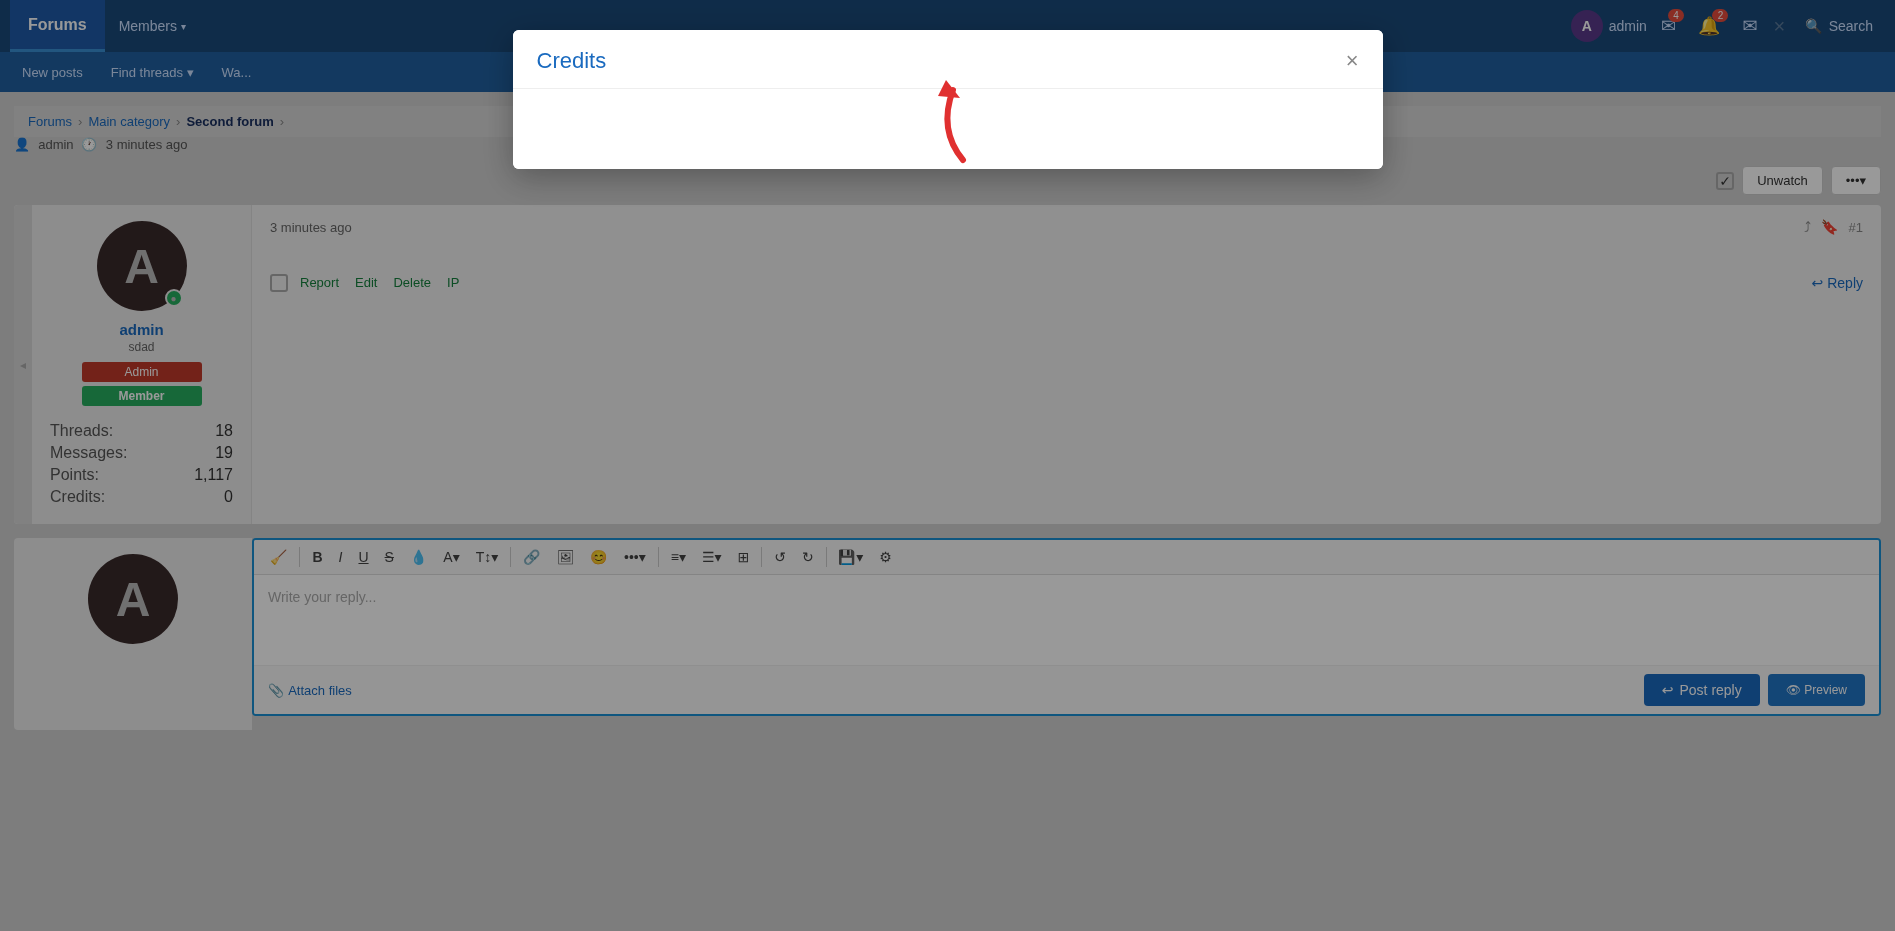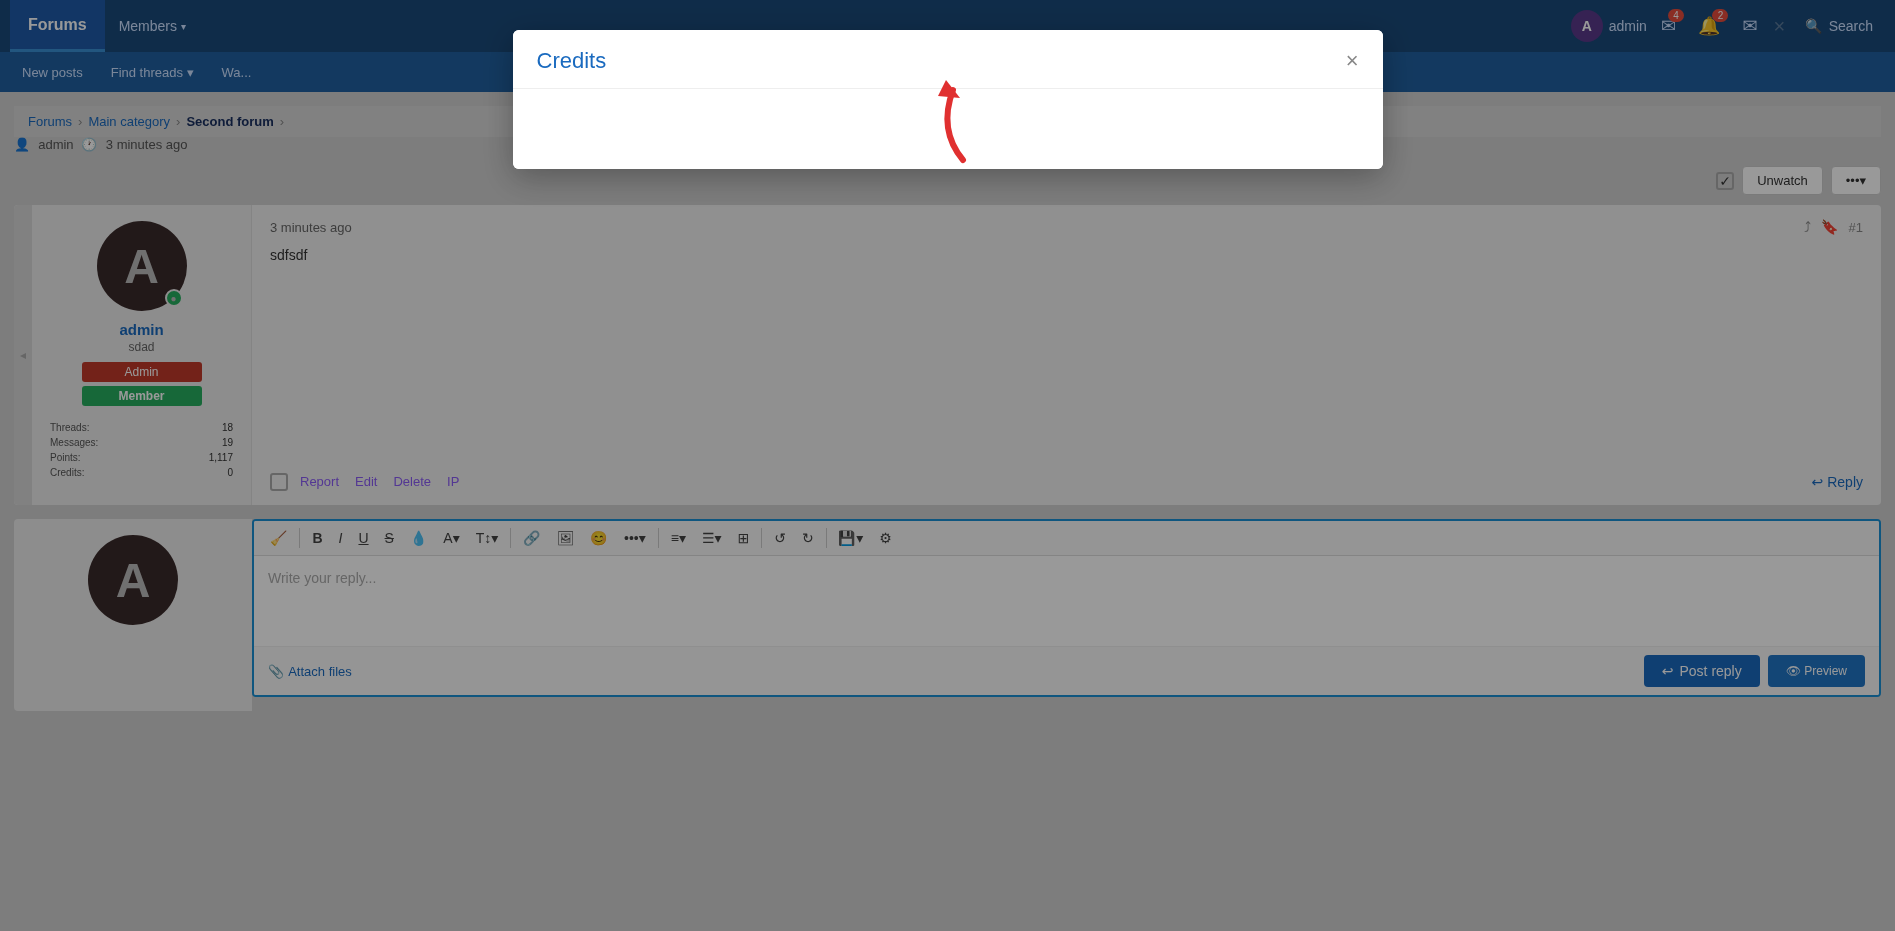--- a/index.html
+++ b/index.html
@@ -216,21 +216,21 @@
       font-size: 12px;
       margin-bottom: 4px;
       text-align: center;
       width: 120px;
     }
     .role-admin { background: #c0392b; }
     .role-member { background: #27ae60; font-weight: bold; }
     .author-stats {
       margin-top: 10px;
       width: 100%;
-      font-size: 10px;
+      font-size: 16px;
       color: #555;
     }
     .stat-row {
       display: flex;
       justify-content: space-between;
       padding: 2px 4px;
     }
     .stat-val { color: #333; }
 
     
@@ -261,21 +261,21 @@
       display: flex;
       justify-content: space-between;
       align-items: center;
       margin-top: 16px;
       padding-top: 10px;
     }
     .post-footer-left {
       display: flex; align-items: center; gap: 8px;
     }
     .post-action-btn {
-      color: #8b5cf6;
+      color: #15803d;
       background: none;
       border: none;
       cursor: pointer;
       font-size: 13px;
       padding: 2px 4px;
     }
     .checkbox-btn {
       width: 18px; height: 18px;
       border: 2px solid #aaa;
       border-radius: 3px;
@@ -543,21 +543,20 @@
     </div>
     <div class="post-body">
       <div class="post-header">
         <span class="post-time">3 minutes ago</span>
         <div class="post-actions-top">
           <span style="cursor:pointer">⤴</span>
           <span style="cursor:pointer">🔖</span>
           <span class="post-num">#1</span>
         </div>
       </div>
-      <div class="post-text">sdfsdf</div>
       <div class="post-footer">
         <div class="post-footer-left">
           <div class="checkbox-btn"></div>
           <button class="post-action-btn">Report</button>
           <button class="post-action-btn">Edit</button>
           <button class="post-action-btn">Delete</button>
           <button class="post-action-btn">IP</button>
         </div>
         <button class="reply-btn">
           <span>↩</span>

